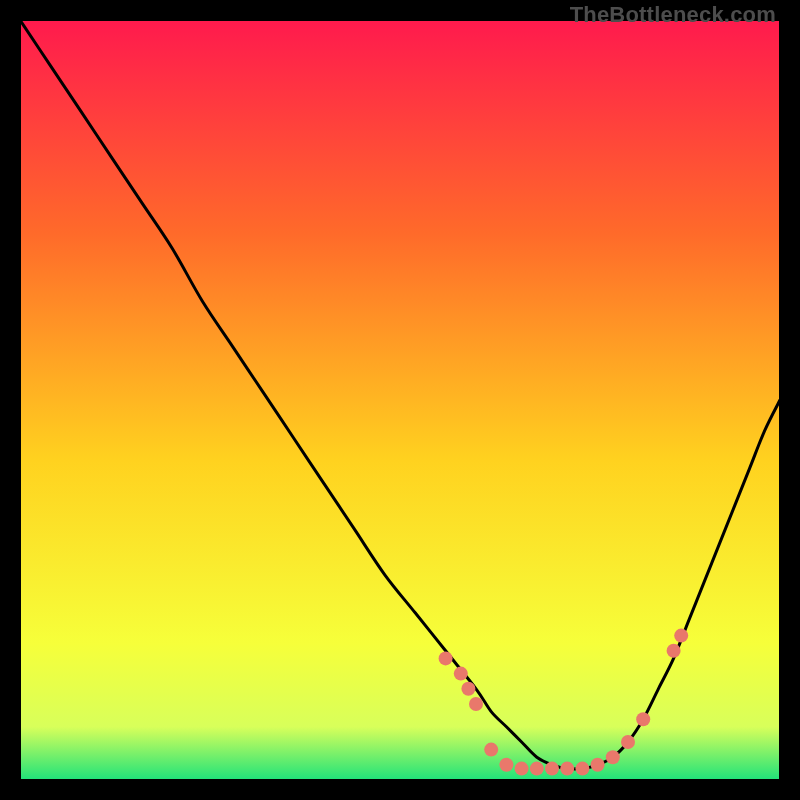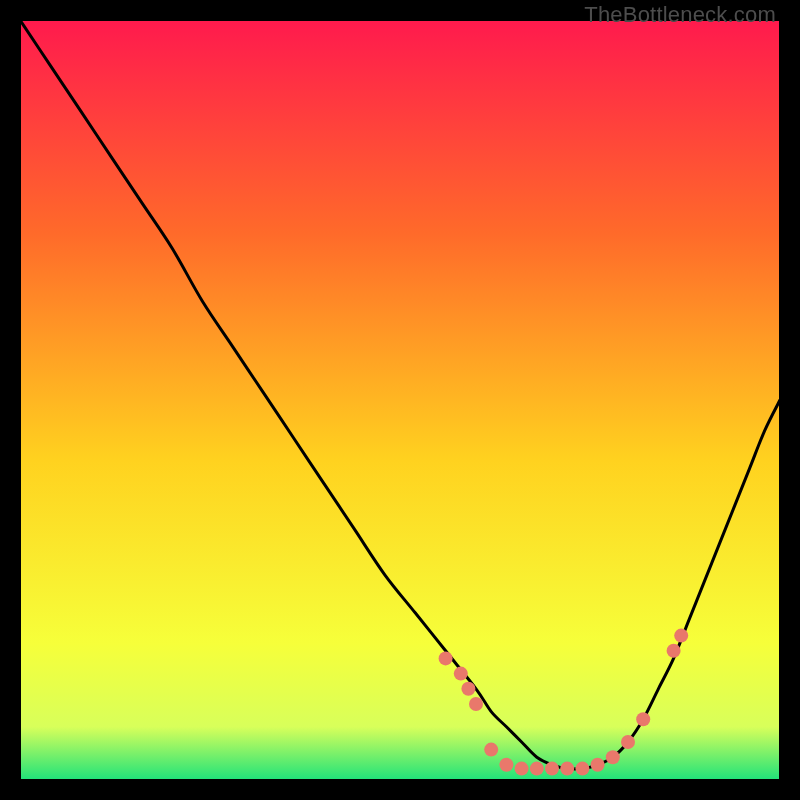--- a/index.html
+++ b/index.html
@@ -25,21 +25,21 @@
     top: 0;
     width: 760px;
     height: 760px;
   }
   .watermark {
     position: absolute;
     top: 2px;
     right: 24px;
     color: #4d4d4d;
     font-size: 22px;
-    font-weight: 400;
+    font-weight: 700;
     letter-spacing: 0.2px;
     z-index: 10;
   }
 </style>
 </head>
 <body>
 
 <div class="watermark">TheBottleneck.com</div>
 
 <div class="frame">

